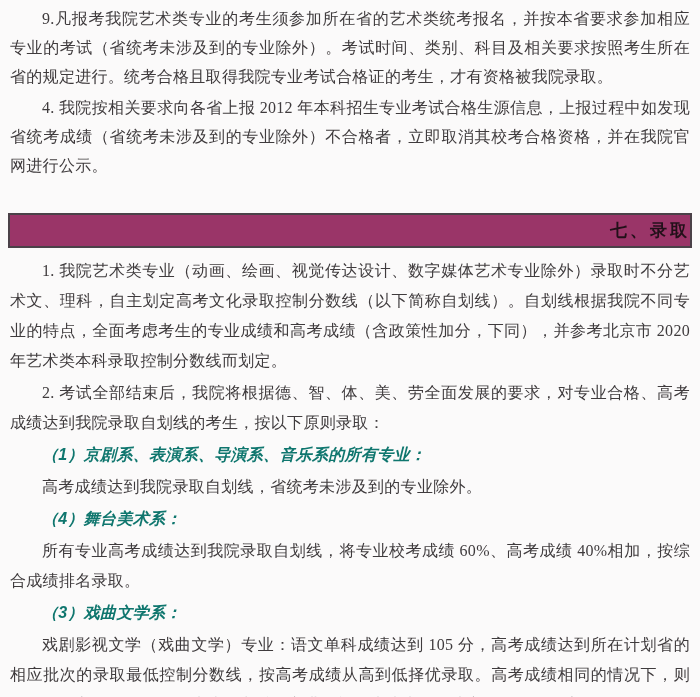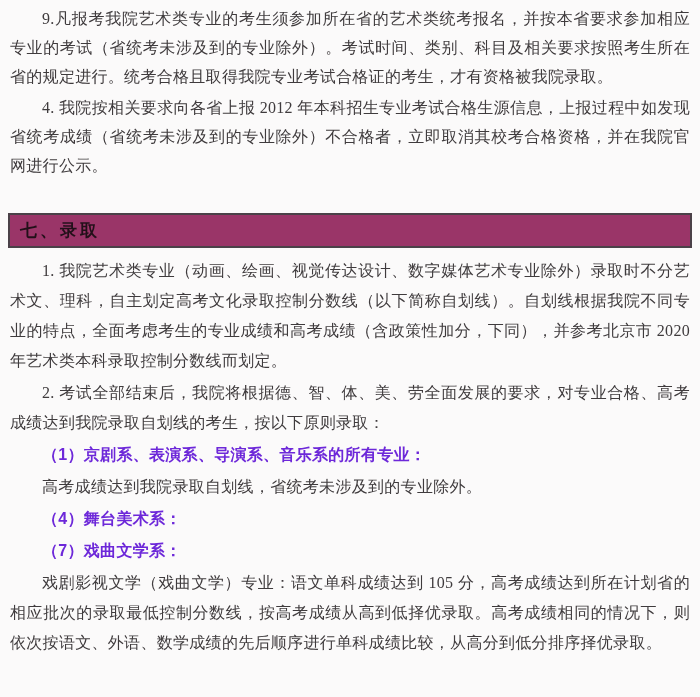--- a/index.html
+++ b/index.html
@@ -31,40 +31,42 @@
     line-height: 30px;
   }
   .section-bar {
     margin: 33px -2px 0 -2px;
     background: #9a3568;
     border: 2px solid #4b4148;
     height: 31px;
     line-height: 31px;
     padding-left: 10px;
     box-sizing: content-box;
+    text-align: right;
   }
   .section-title {
     font-family: "Liberation Sans", "DejaVu Sans", sans-serif;
     font-weight: bold;
     font-size: 17px;
     letter-spacing: 3px;
     color: #221019;
   }
   .section-body {
     margin-top: 8px;
   }
   .sub-heading {
     margin: 0 0 2px 0;
     line-height: 30px;
     text-indent: 2em;
     font-family: "Liberation Sans", "DejaVu Sans", sans-serif;
     font-weight: bold;
     font-size: 16px;
-    color: #6d28d9;
+    color: #0f766e;
     letter-spacing: 0.3px;
+    font-style: italic;
   }
   .formula {
     margin: 0 0 2px 0;
     line-height: 30px;
     text-indent: 2em;
     letter-spacing: 0.3px;
   }
 </style>
 </head>
 <body>
@@ -84,20 +86,21 @@
     <p class="body-text">1. 我院艺术类专业（动画、绘画、视觉传达设计、数字媒体艺术专业除外）录取时不分艺术文、理科，自主划定高考文化录取控制分数线（以下简称自划线）。自划线根据我院不同专业的特点，全面考虑考生的专业成绩和高考成绩（含政策性加分，下同），并参考北京市 2020 年艺术类本科录取控制分数线而划定。</p>
 
     <p class="body-text">2. 考试全部结束后，我院将根据德、智、体、美、劳全面发展的要求，对专业合格、高考成绩达到我院录取自划线的考生，按以下原则录取：</p>
 
     <p class="sub-heading">（1）京剧系、表演系、导演系、音乐系的所有专业：</p>
 
     <p class="body-text">高考成绩达到我院录取自划线，省统考未涉及到的专业除外。</p>
 
     <p class="sub-heading">（4）舞台美术系：</p>
 
+    <p class="body-text">所有专业高考成绩达到我院录取自划线，将专业校考成绩 60%、高考成绩 40%相加，按综合成绩排名录取。</p>
 
 
-    <p class="sub-heading">（7）戏曲文学系：</p>
+    <p class="sub-heading">（3）戏曲文学系：</p>
 
     <p class="body-text">戏剧影视文学（戏曲文学）专业：语文单科成绩达到 105 分，高考成绩达到所在计划省的相应批次的录取最低控制分数线，按高考成绩从高到低择优录取。高考成绩相同的情况下，则依次按语文、外语、数学成绩的先后顺序进行单科成绩比较，从高分到低分排序择优录取。</p>
 
   </div>
 </div>
 
 </body></html>

